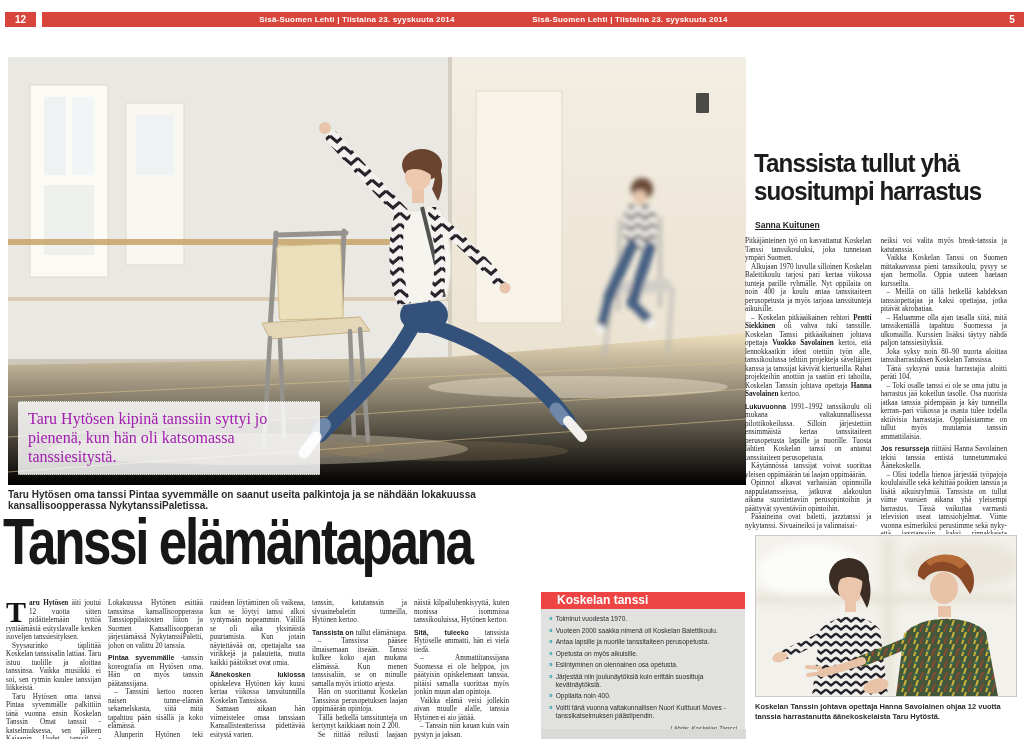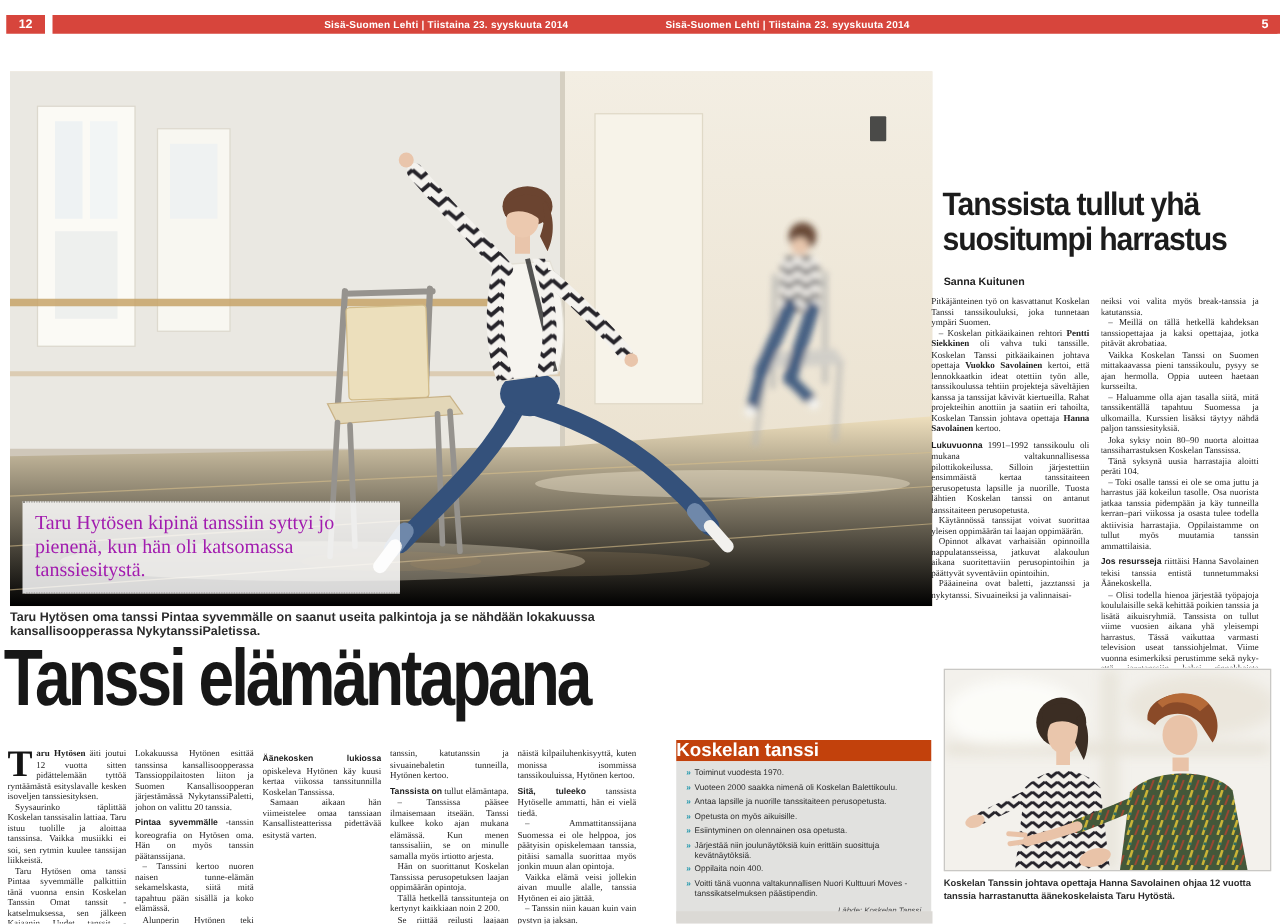--- a/index.html
+++ b/index.html
@@ -50,27 +50,27 @@
     float:left;font-family:"Liberation Serif",serif;font-weight:bold;
     font-size:30px;line-height:24px;padding:1px 3px 0 0;color:#141414;
   }
   
   .headline2{
     left:754px;top:149px;width:280px;color:#1c1c1c;
     font-size:26px;font-weight:900;letter-spacing:-1px;line-height:28px;
     transform:scaleX(.93);transform-origin:left top;
   }
   .byline{left:755px;top:220px;font-size:8.5px;font-weight:bold;color:#222;
-          }
+          text-decoration:underline;}
   .rightcols{left:745px;top:237px;width:262px;height:297px;display:flex;gap:9px;overflow:hidden;}
   .rcol{flex:1;overflow:hidden;}
   
   .factbox{left:541px;top:592px;width:204px;}
-  .factbox-head{background:#c2410c;color:#fff;font-weight:bold;font-size:15px;
-                height:17px;line-height:17px;padding-left:0;}
+  .factbox-head{background:#ef4444;color:#fff;font-weight:bold;font-size:12px;
+                height:17px;line-height:17px;padding-left:16px;}
   .factbox-body{background:#e1e1df;padding:6px 8px 5px 8px;}
   .factbox ul{list-style:none;margin:0;padding:0;}
   .factbox li{display:flex;gap:3px;font-size:6.6px;line-height:8px;color:#2d2d2d;
               margin-bottom:3.5px;}
   .fb-bullet{color:#1e96ac;font-weight:bold;flex:0 0 auto;}
   .factbox-src{text-align:right;font-style:italic;font-size:6.3px;color:#4a4a4a;margin-top:5px;}
   .graystrip{left:541px;top:729px;width:205px;height:10px;background:#dbd9d5;}
   
   .botphoto{left:755px;top:535px;width:260px;height:160px;border:1px solid #c9c8c5;
             overflow:hidden;background:#f3f1ec;}
@@ -191,20 +191,21 @@
     <p>Taru Hytösen oma tanssi Pintaa syvemmälle palkittiin tänä vuonna ensin Koskelan Tanssin Omat tanssit -katselmuksessa, sen jälkeen Kajaanin Uudet tanssit -koreografiakatselmuksessa ja viimeisimpänä kesällä Nuori Kulttuuri Moves -valtakunnallisessa tanssitapahtumassa.</p>
   </div>
   <div class="col">
     <p class="noind">Lokakuussa Hytönen esittää tanssinsa kansallisoopperassa Tanssioppilaitosten liiton ja Suomen Kansallisoopperan järjestämässä NykytanssiPaletti, johon on valittu 20 tanssia.</p>
     <p class="leadp"><span class="lead">Pintaa syvemmälle</span><span> -tanssin koreografia on Hytösen oma. Hän on myös tanssin päätanssijana.</span></p>
     <p>– Tanssini kertoo nuoren naisen tunne-elämän sekamelskasta, siitä mitä tapahtuu pään sisällä ja koko elämässä.</p>
     <p>Alunperin Hytönen teki tanssin lukion tanssidiplomia varten. Työ ei valmistunut hetkessä.</p>
 
   </div>
   <div class="col">
+    <p class="noind">rusidean löytäminen oli vaikeaa, kun se löytyi tanssi alkoi syntymään nopeammin. Välillä se oli aika yksinäistä puurtamista. Kun jotain näytettävää on, opettajalta saa virikkejä ja palautetta, mutta kaikki päätökset ovat omia.</p>
     <p class="leadp"><span class="lead">Äänekosken lukiossa</span><span> opiskeleva Hytönen käy kuusi kertaa viikossa tanssitunnilla Koskelan Tanssissa.</span></p>
     <p>Samaan aikaan hän viimeistelee omaa tanssiaan Kansallisteatterissa pidettävää esitystä varten.</p>
 
   </div>
   <div class="col">
     <p class="noind">tanssin, katutanssin ja sivuainebaletin tunneilla, Hytönen kertoo.</p>
     <p class="leadp"><span class="lead">Tanssista on</span><span> tullut elämäntapa.</span></p>
     <p>– Tanssissa pääsee ilmaisemaan itseään. Tanssi kulkee koko ajan mukana elämässä. Kun menen tanssisaliin, se on minulle samalla myös irtiotto arjesta.</p>
     <p>Hän on suorittanut Koskelan Tanssissa perusopetuksen laajan oppimäärän opintoja.</p>
     <p>Tällä hetkellä tanssitunteja on kertynyt kaikkiaan noin 2 200.</p>
@@ -223,30 +224,31 @@
 
 <div class="abs headline2">
   <div>Tanssista tullut yhä</div>
   <div>suositumpi harrastus</div>
 </div>
 <div class="abs byline">Sanna Kuitunen</div>
 
 <div class="abs rightcols art">
   <div class="rcol">
     <p class="noind">Pitkäjänteinen työ on kasvattanut Koskelan Tanssi tanssikouluksi, joka tunnetaan ympäri Suomen.</p>
+    <p>Alkujaan 1970 luvulla silloinen Koskelan Balettikoulu tarjosi pari kertaa viikossa tunteja parille ryhmälle. Nyt oppilaita on noin 400 ja koulu antaa tanssitaiteen perusopetusta ja myös tarjoaa tanssitunteja aikuisille.</p>
     <p><span>– Koskelan pitkäaikainen rehtori </span><b>Pentti Siekkinen</b><span> oli vahva tuki tanssille. Koskelan Tanssi pitkäaikainen johtava opettaja </span><b>Vuokko Savolainen</b><span> kertoi, että lennokkaatkin ideat otettiin työn alle, tanssikoulussa tehtiin projekteja säveltäjien kanssa ja tanssijat kävivät kiertueilla. Rahat projekteihin anottiin ja saatiin eri tahoilta, Koskelan Tanssin johtava opettaja </span><b>Hanna Savolainen</b><span> kertoo.</span></p>
     <p class="leadp"><span class="lead">Lukuvuonna</span><span> 1991–1992 tanssikoulu oli mukana valtakunnallisessa pilottikokeilussa. Silloin järjestettiin ensimmäistä kertaa tanssitaiteen perusopetusta lapsille ja nuorille. Tuosta lähtien Koskelan tanssi on antanut tanssitaiteen perusopetusta.</span></p>
     <p>Käytännössä tanssijat voivat suorittaa yleisen oppimäärän tai laajan oppimäärän.</p>
     <p>Opinnot alkavat varhaisiän opinnoilla nappulatansseissa, jatkuvat alakoulun aikana suoritettaviin perusopintoihin ja päättyvät syventäviin opintoihin.</p>
     <p>Pääaineina ovat baletti, jazztanssi ja nykytanssi. Sivuaineiksi ja valinnaisai-</p>
   </div>
   <div class="rcol">
     <p class="noind">neiksi voi valita myös break-tanssia ja katutanssia.</p>
+    <p>Vaikka Koskelan Tanssi on Suomen mittakaavassa pieni tanssikoulu, pysyy se ajan hermolla. Oppia uuteen haetaan kursseilta.</p>
     <p>– Meillä on tällä hetkellä kahdeksan tanssiopettajaa ja kaksi opettajaa, jotka pitävät akrobatiaa.</p>
-    <p>Vaikka Koskelan Tanssi on Suomen mittakaavassa pieni tanssikoulu, pysyy se ajan hermolla. Oppia uuteen haetaan kursseilta.</p>
     <p>– Haluamme olla ajan tasalla siitä, mitä tanssikentällä tapahtuu Suomessa ja ulkomailla. Kurssien lisäksi täytyy nähdä paljon tanssiesityksiä.</p>
     <p>Joka syksy noin 80–90 nuorta aloittaa tanssiharrastuksen Koskelan Tanssissa.</p>
     <p>Tänä syksynä uusia harrastajia aloitti peräti 104.</p>
     <p>– Toki osalle tanssi ei ole se oma juttu ja harrastus jää kokeilun tasolle. Osa nuorista jatkaa tanssia pidempään ja käy tunneilla kerran–pari viikossa ja osasta tulee todella aktiivisia harrastajia. Oppilaistamme on tullut myös muutamia tanssin ammattilaisia.</p>
     <p class="leadp"><span class="lead">Jos resursseja</span><span> riittäisi Hanna Savolainen tekisi tanssia entistä tunnetummaksi Äänekoskella.</span></p>
     <p>– Olisi todella hienoa järjestää työpajoja koululaisille sekä kehittää poikien tanssia ja lisätä aikuisryhmiä. Tanssista on tullut viime vuosien aikana yhä yleisempi harrastus. Tässä vaikuttaa varmasti television useat tanssiohjelmat. Viime vuonna esimerkiksi perustimme sekä nyky- että jazztanssiin kaksi rinnakkaista alkeisryhmää, sillä kymmenvuotiaiden keskuudessa jylläsi varsinainen tanssibuumi.</p>
   </div>
 </div>
 
 <div class="abs factbox">

